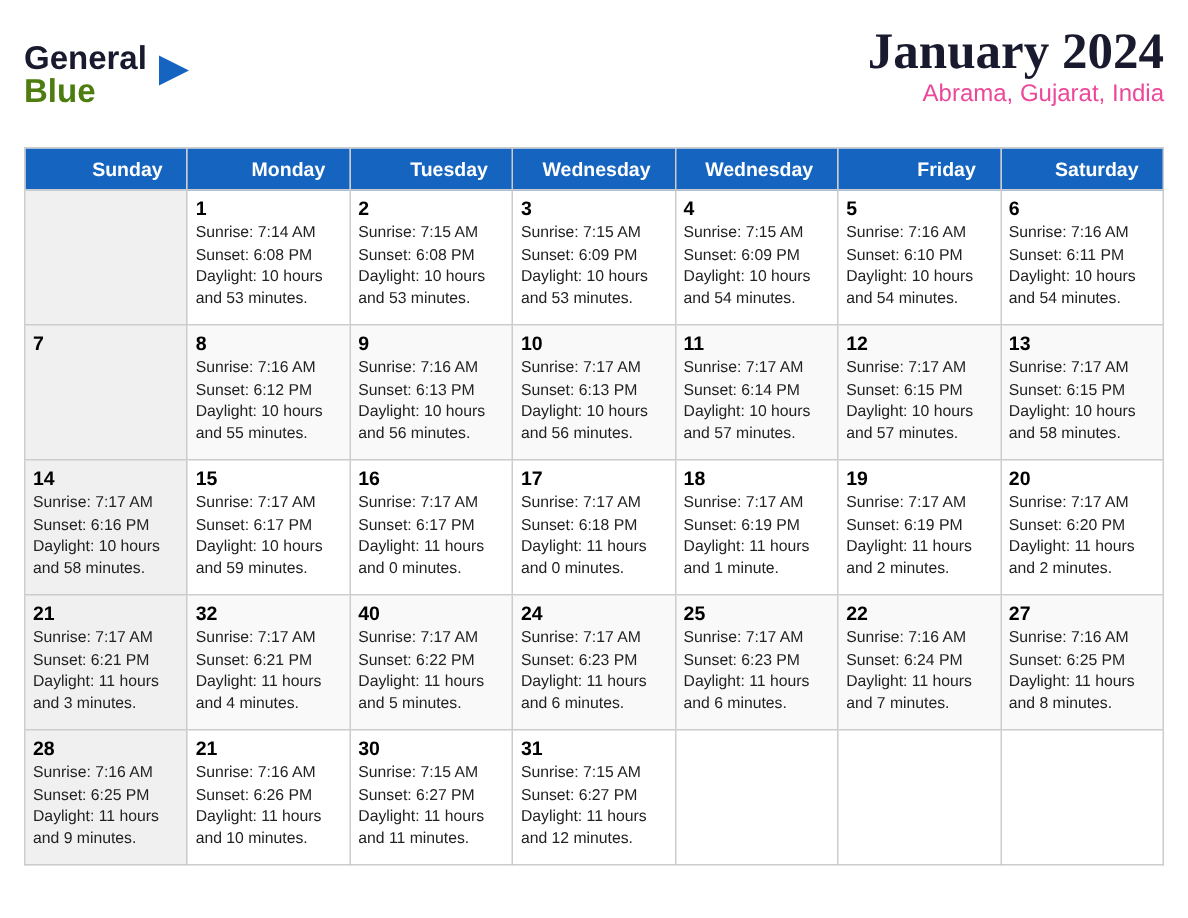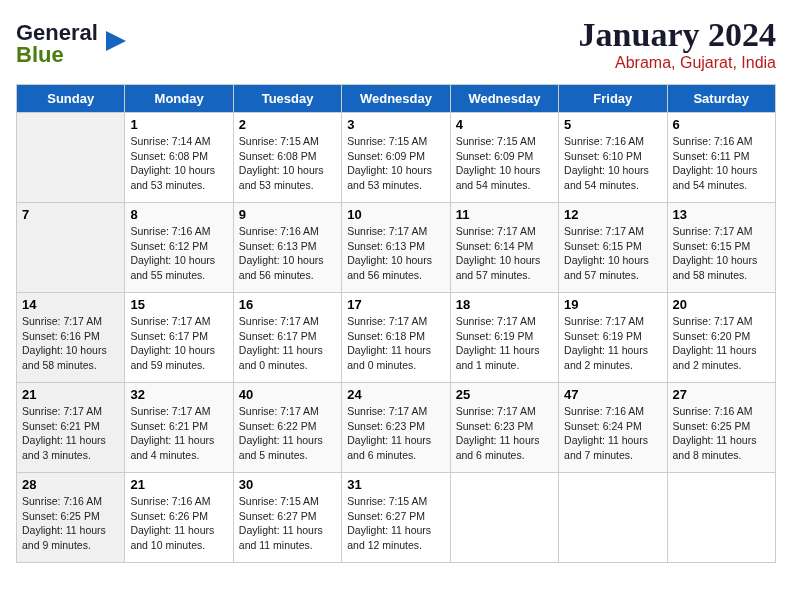--- a/index.html
+++ b/index.html
@@ -6,22 +6,22 @@
     body {
       font-family: Arial, sans-serif;
       background: #fff;
       width: 792px;
       min-height: 612px;
       padding: 16px;
     }
     .header {
       display: flex;
       justify-content: space-between;
-      align-items: center;
-      margin-bottom: 12px;
+      align-items: flex-end;
+      margin-bottom: 26px;
     }
     .logo {
       display: flex;
       flex-direction: column;
       align-items: flex-start;
     }
     .logo-text {
       font-size: 22px;
       font-weight: bold;
       color: #1a1a2e;
@@ -31,34 +31,34 @@
     .title-block { text-align: right; }
     .title-block h1 {
       font-size: 34px;
       font-weight: bold;
       color: #1a1a2e;
       font-family: Liberation Serif, serif;
     }
     .title-block h2 {
       font-size: 16px;
       font-weight: normal;
-      color: #b91c1c;
+      color: #ec4899;
     }
     table {
       width: 100%;
       border-collapse: collapse;
       font-size: 11px;
     }
     thead tr th {
       background: #1565c0;
       color: #fff;
       font-size: 13px;
       font-weight: bold;
       padding: 6px 16px;
-      text-align: center;
+      text-align: right;
       border: 1px solid #ccc;
     }
     tbody tr td {
       border: 1px solid #ccc;
       vertical-align: top;
       padding: 4px 5px;
       width: calc(100% / 7);
       min-height: 80px;
       height: 90px;
     }
@@ -209,21 +209,21 @@
         </td>
         <td>
           <div class="day-num">24</div>
           <div class="day-info">Sunrise: 7:17 AM<br>Sunset: 6:23 PM<br>Daylight: 11 hours<br>and 6 minutes.</div>
         </td>
         <td>
           <div class="day-num">25</div>
           <div class="day-info">Sunrise: 7:17 AM<br>Sunset: 6:23 PM<br>Daylight: 11 hours<br>and 6 minutes.</div>
         </td>
         <td>
-          <div class="day-num">47</div>
+          <div class="day-num">22</div>
           <div class="day-info">Sunrise: 7:16 AM<br>Sunset: 6:24 PM<br>Daylight: 11 hours<br>and 7 minutes.</div>
         </td>
         <td>
           <div class="day-num">27</div>
           <div class="day-info">Sunrise: 7:16 AM<br>Sunset: 6:25 PM<br>Daylight: 11 hours<br>and 8 minutes.</div>
         </td>
       </tr>
       <tr>
         <td>
           <div class="day-num">28</div>

